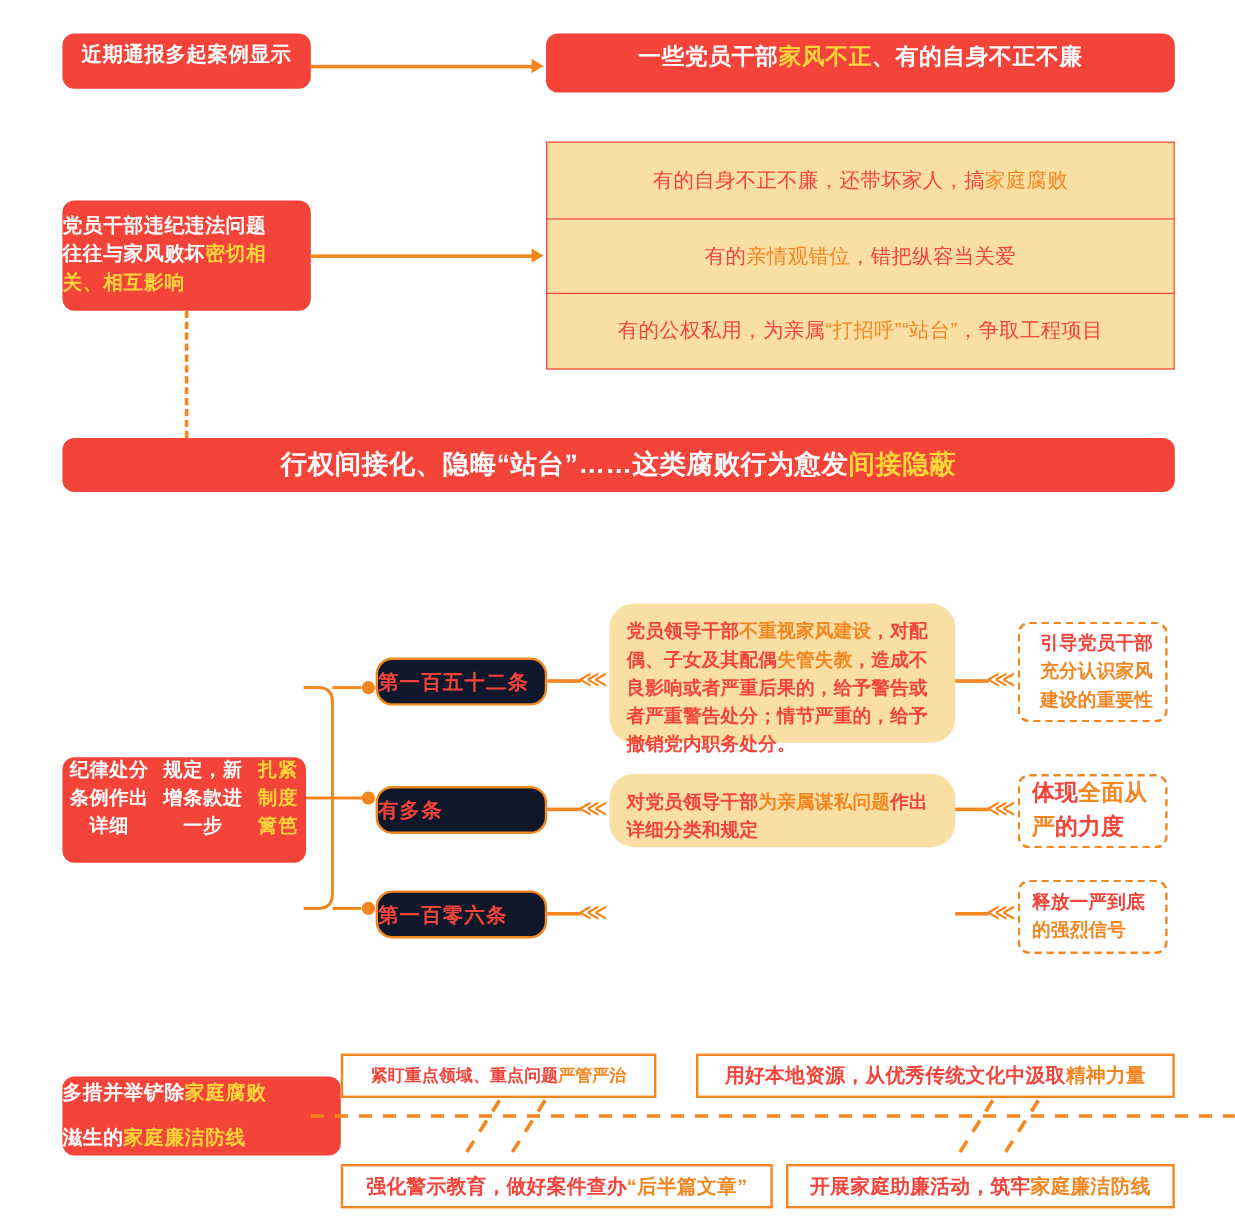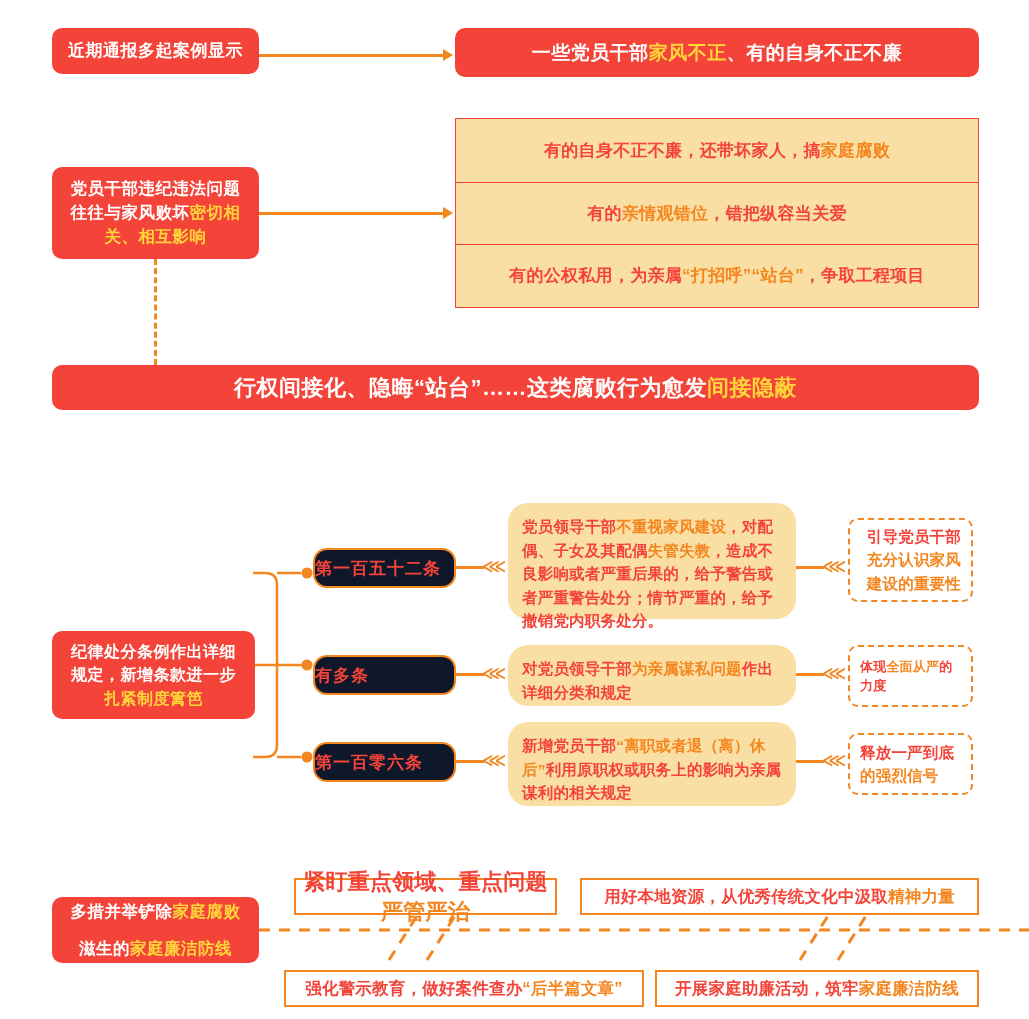--- a/index.html
+++ b/index.html
@@ -20,37 +20,37 @@
   .t-yellow{color:#ffd63a;}
   .t-red{color:#f4443a;}
   .t-orange{color:#f4861f;}
 
   
   .redbox{
     background:#f4443a;
     border-radius:10px;
     color:#ffffff;
     font-weight:bold;
-    display:flex;align-items:center;justify-content:center;
+    display:flex;align-items:flex-start;justify-content:center;
     text-align:center;
     line-height:1.45;
     letter-spacing:.5px;
   }
   .redbox.pad{padding:6px 14px;}
 
   
   .beige-table{
     background:#fadfa5;
     border:1.5px solid #f4443a;
     box-sizing:border-box;
   }
   .beige-row{
     display:flex;align-items:center;justify-content:center;
     text-align:left;
-    font-weight:bold;
+    font-weight:normal;
     color:#f4443a;
     box-sizing:border-box;
     letter-spacing:.3px;
   }
   .beige-row + .beige-row{border-top:1.5px solid #f4443a;}
 
   
   .pill{
     background:#0f172a;
     border:2.5px solid #f4861f;
@@ -166,21 +166,21 @@
       </span>
     </div>
   </div>
 
   <div class="abs redbox pad" style="left:52px;top:365px;width:927px;height:45px;font-size:22px;">
     <span>
       <span class="t-white">行权间接化、隐晦“站台”……这类腐败行为愈发</span><span class="t-yellow">间接隐蔽</span>
     </span>
   </div>
 
-  <div class="abs redbox" style="left:52px;top:631px;width:203px;height:88px;font-size:16px;flex-direction:column;">
+  <div class="abs redbox" style="left:52px;top:631px;width:203px;height:88px;font-size:16px;flex-direction:row;">
     <div class="t-white">纪律处分条例作出详细</div>
     <div class="t-white">规定，新增条款进一步</div>
     <div class="t-yellow">扎紧制度篱笆</div>
   </div>
 
   <div class="abs" style="left:255px;top:555px;width:70px;height:220px;">
     <svg width="70" height="220" viewBox="0 0 70 220">
       <path d="M0,110 L22,110" stroke="#f4861f" stroke-width="2.5" fill="none"></path>
       <path d="M22,18 L34,18 Q46,18 46,30 L46,190 Q46,202 34,202 L22,202" stroke="#f4861f" stroke-width="2.5" fill="none" transform="translate(-24,0) scale(1,1)"></path>
       <path d="M22,110 L48,110" stroke="#f4861f" stroke-width="2.5" fill="none"></path>
@@ -219,66 +219,63 @@
     <div class="abs hline" style="left:0;top:6px;width:28px;"></div>
     <div class="abs chev" style="left:26px;top:-2px;font-size:17px;">⋘</div>
   </div>
   <div class="abs softcard" style="left:508px;top:645px;width:288px;height:61px;font-size:15.5px;">
     <span class="t-red">对党员领导干部</span><span class="t-orange">为亲属谋私问题</span><span class="t-red">作出详细分类和规定</span>
   </div>
   <div class="abs" style="left:796px;top:667px;width:52px;height:16px;">
     <div class="abs hline" style="left:0;top:6px;width:28px;"></div>
     <div class="abs chev" style="left:26px;top:-2px;font-size:17px;">⋘</div>
   </div>
-  <div class="abs dashcard" style="left:848px;top:645px;width:125px;height:62px;font-size:13px;">
+  <div class="abs dashcard" style="left:848px;top:645px;width:125px;height:62px;font-size:19px;">
     <span>
       <span class="t-red">体现</span><span class="t-orange">全面从严</span><span class="t-red">的力度</span>
     </span>
   </div>
 
   <div class="abs pill" style="left:313px;top:742px;width:143px;height:40px;font-size:17px;">
     <span>第一百零六条</span>
   </div>
   <div class="abs" style="left:456px;top:754px;width:52px;height:16px;">
     <div class="abs hline" style="left:0;top:6px;width:28px;"></div>
     <div class="abs chev" style="left:26px;top:-2px;font-size:17px;">⋘</div>
   </div>
-  <div class="abs softcard" style="left:508px;top:722px;width:288px;height:84px;font-size:15.5px;">
-    <span class="t-red">新增党员干部</span><span class="t-orange">“离职或者退（离）休后”</span><span class="t-red">利用原职权或职务上的影响为亲属谋利的相关规定</span>
-  </div>
   <div class="abs" style="left:796px;top:754px;width:52px;height:16px;">
     <div class="abs hline" style="left:0;top:6px;width:28px;"></div>
     <div class="abs chev" style="left:26px;top:-2px;font-size:17px;">⋘</div>
   </div>
   <div class="abs dashcard" style="left:848px;top:733px;width:125px;height:62px;font-size:15.5px;">
     <span>
       <span class="t-red">释放一严到底</span><span class="t-orange">的强烈信号</span>
     </span>
   </div>
 
-  <div class="abs redbox" style="left:52px;top:897px;width:207px;height:66px;font-size:16.5px;flex-direction:column;gap:13px;">
+  <div class="abs redbox" style="left:52px;top:897px;width:232px;height:66px;font-size:16.5px;flex-direction:column;gap:13px;">
     <div>
       <span class="t-white">多措并举铲除</span><span class="t-yellow">家庭腐败</span>
     </div>
     <div>
       <span class="t-white">滋生的</span><span class="t-yellow">家庭廉洁防线</span>
     </div>
   </div>
 
   <div class="abs" style="left:259px;top:860px;width:770px;height:150px;">
     <svg width="770" height="150" viewBox="0 0 770 150">
       <line x1="0" y1="70" x2="770" y2="70" stroke="#f4861f" stroke-width="3" stroke-dasharray="11 9"></line>
       <line x1="130" y1="100" x2="168" y2="40" stroke="#f4861f" stroke-width="3" stroke-dasharray="11 9"></line>
       <line x1="168" y1="100" x2="206" y2="40" stroke="#f4861f" stroke-width="3" stroke-dasharray="11 9"></line>
       <line x1="541" y1="100" x2="579" y2="40" stroke="#f4861f" stroke-width="3" stroke-dasharray="11 9"></line>
       <line x1="579" y1="100" x2="617" y2="40" stroke="#f4861f" stroke-width="3" stroke-dasharray="11 9"></line>
     </svg>
   </div>
 
-  <div class="abs outbox" style="left:294px;top:878px;width:263px;height:37px;font-size:22px;">
+  <div class="abs outbox" style="left:284px;top:878px;width:263px;height:37px;font-size:14px;">
     <span>
       <span class="t-red">紧盯重点领域、重点问题</span><span class="t-orange">严管严治</span>
     </span>
   </div>
 
   <div class="abs outbox" style="left:580px;top:878px;width:399px;height:37px;font-size:16.5px;">
     <span>
       <span class="t-red">用好本地资源，从优秀传统文化中汲取</span><span class="t-orange">精神力量</span>
     </span>
   </div>

